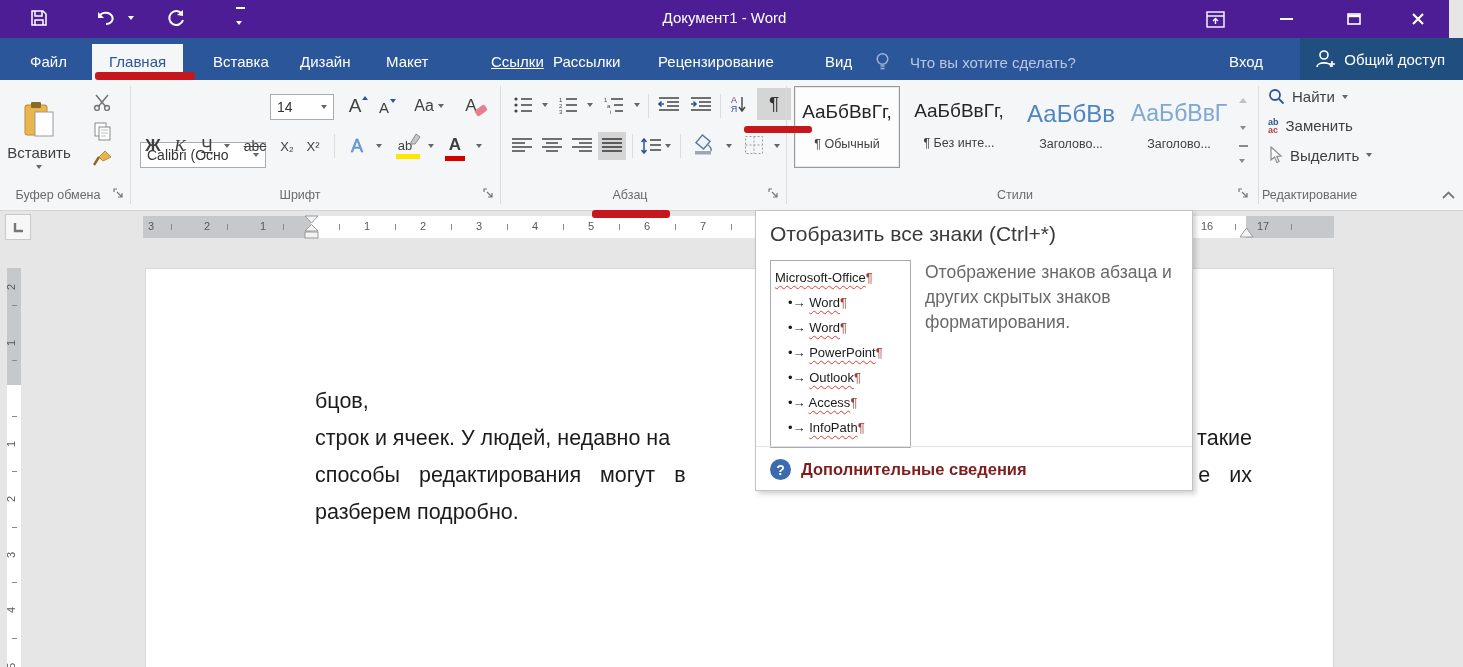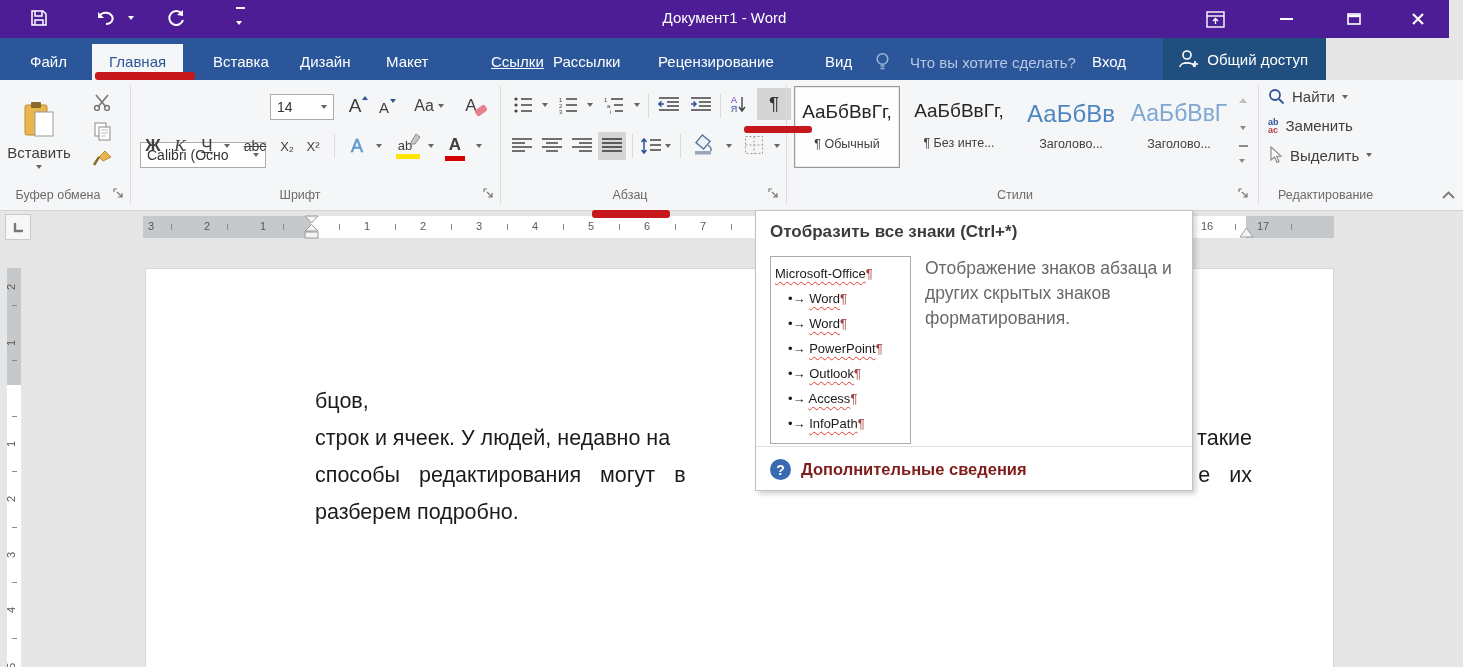--- a/index.html
+++ b/index.html
@@ -8,21 +8,21 @@
        font-family:"Liberation Sans","DejaVu Sans",sans-serif;background:#e6e6e6;}
   .abs{position:absolute;}
 
   
   .titlebar{position:absolute;left:0;top:0;width:1449px;height:38px;background:#4c1d95;color:#fff;}
   .qat-btn{position:absolute;top:4px;height:28px;display:flex;align-items:center;justify-content:center;cursor:default;}
   .title-text{position:absolute;top:9px;width:100%;text-align:center;font-size:15px;color:#fff;}
   .winbtn{position:absolute;top:0;width:46px;height:38px;display:flex;align-items:center;justify-content:center;}
 
   
-  .tabrow{position:absolute;left:0;top:38px;width:1326px;height:42px;background:#2b579a;}
+  .tabrow{position:absolute;left:0;top:38px;width:1463px;height:42px;background:#2b579a;}
   .tab{position:absolute;top:6px;height:36px;line-height:36px;padding:0 17px;color:#fff;font-size:15px;}
   .tab.selected{background:#f5f6f7;color:#2b579a;}
   .tellme{position:absolute;top:14px;color:#b9c6e2;font-size:15px;display:flex;align-items:center;gap:8px;}
   .signin{position:absolute;top:6px;height:36px;line-height:36px;color:#fff;font-size:15px;}
   .sharebox{position:absolute;top:0;right:0;height:42px;background:#1f4e7f;color:#fff;font-size:15px;
             display:flex;align-items:center;gap:8px;padding:0 18px 0 14px;}
 
   
   .ribbon{position:absolute;left:0;top:80px;width:1463px;height:131px;background:#f5f6f7;border-bottom:1px solid #d5d5d5;}
   .grp-sep{position:absolute;top:6px;height:118px;width:1px;background:#dcdcdc;}
@@ -59,21 +59,21 @@
           display:flex;align-items:center;justify-content:center;}
   .page{position:absolute;left:145px;top:57px;width:1189px;height:399px;background:#fff;border:1px solid #d7d7d7;border-bottom:none;}
   .doctext{position:absolute;left:315px;top:172px;width:937px;font-size:21.5px;color:#1b1b1b;line-height:37px;}
   .docline{display:flex;justify-content:space-between;white-space:pre;}
   .wavy{text-decoration:underline wavy #e03c31 1px;text-underline-offset:3px;}
   .wide{word-spacing:13px;}
 
   
   .tooltip{position:absolute;left:755px;top:210px;width:438px;height:281px;background:#fff;border:1px solid #c3c3c3;
            box-shadow:3px 3px 5px rgba(0,0,0,.18);z-index:60;padding:11px 14px 0 14px;}
-  .tt-title{font-size:17px;font-weight:bold;color:#3b3b3b;}
+  .tt-title{font-size:21px;font-weight:normal;color:#3b3b3b;}
   .tt-row{display:flex;gap:14px;margin-top:14px;}
   .tt-preview{width:141px;height:188px;border:1px solid #ababab;font-size:13px;line-height:25px;color:#1a1a1a;
               padding:4px 0 0 4px;white-space:nowrap;overflow:hidden;}
   .tt-item{padding-left:13px;}
   .tt-mark{color:#a04040;}
   .tt-body{flex:1;font-size:17.5px;line-height:25px;color:#696969;}
   .tt-body p{margin:0 0 25px 0;}
   .tt-divider{position:absolute;left:0;right:0;bottom:43px;height:1px;background:#e2e2e2;}
   .tt-link{position:absolute;left:14px;bottom:10px;display:flex;align-items:center;gap:10px;}
   .qcircle{width:21px;height:21px;border-radius:50%;background:#3a6bb0;color:#fff;font-size:14px;font-weight:bold;
@@ -455,21 +455,21 @@
     </div>
     <div class="edit-item" style="top:66px;">
       <span>
         <svg width="15" height="18" viewBox="0 0 15 18">
             <path d="M3 1 L3 14 L6.5 11 L9 16.5 L11 15.5 L8.7 10.3 L13 10 Z" fill="#fff" stroke="#8a8a8a" stroke-width="1.2"></path>
           </svg>
       </span>
       <span>Выделить</span>
       <span class="caret"></span>
     </div>
-    <div class="grp-label" style="left:1258px;width:140px;text-align:left;padding-left:20px;">Редактирование</div>
+    <div class="grp-label" style="left:1258px;width:140px;text-align:left;padding-left:4px;">Редактирование</div>
     <div class="rbtn" style="left:1438px;top:106px;width:20px;height:18px;">
       <svg width="13" height="8" viewBox="0 0 13 8">
           <path d="M1 7 L6.5 1.5 L12 7" fill="none" stroke="#777" stroke-width="1.8"></path>
         </svg>
     </div>
   </div>
 
   <div class="redbar" style="left:95px;top:72px;width:100px;height:8px;"></div>
   <div class="redbar" style="left:744px;top:126px;width:68px;height:7px;"></div>
   <div class="redbar" style="left:592px;top:210px;width:78px;height:8px;"></div>

